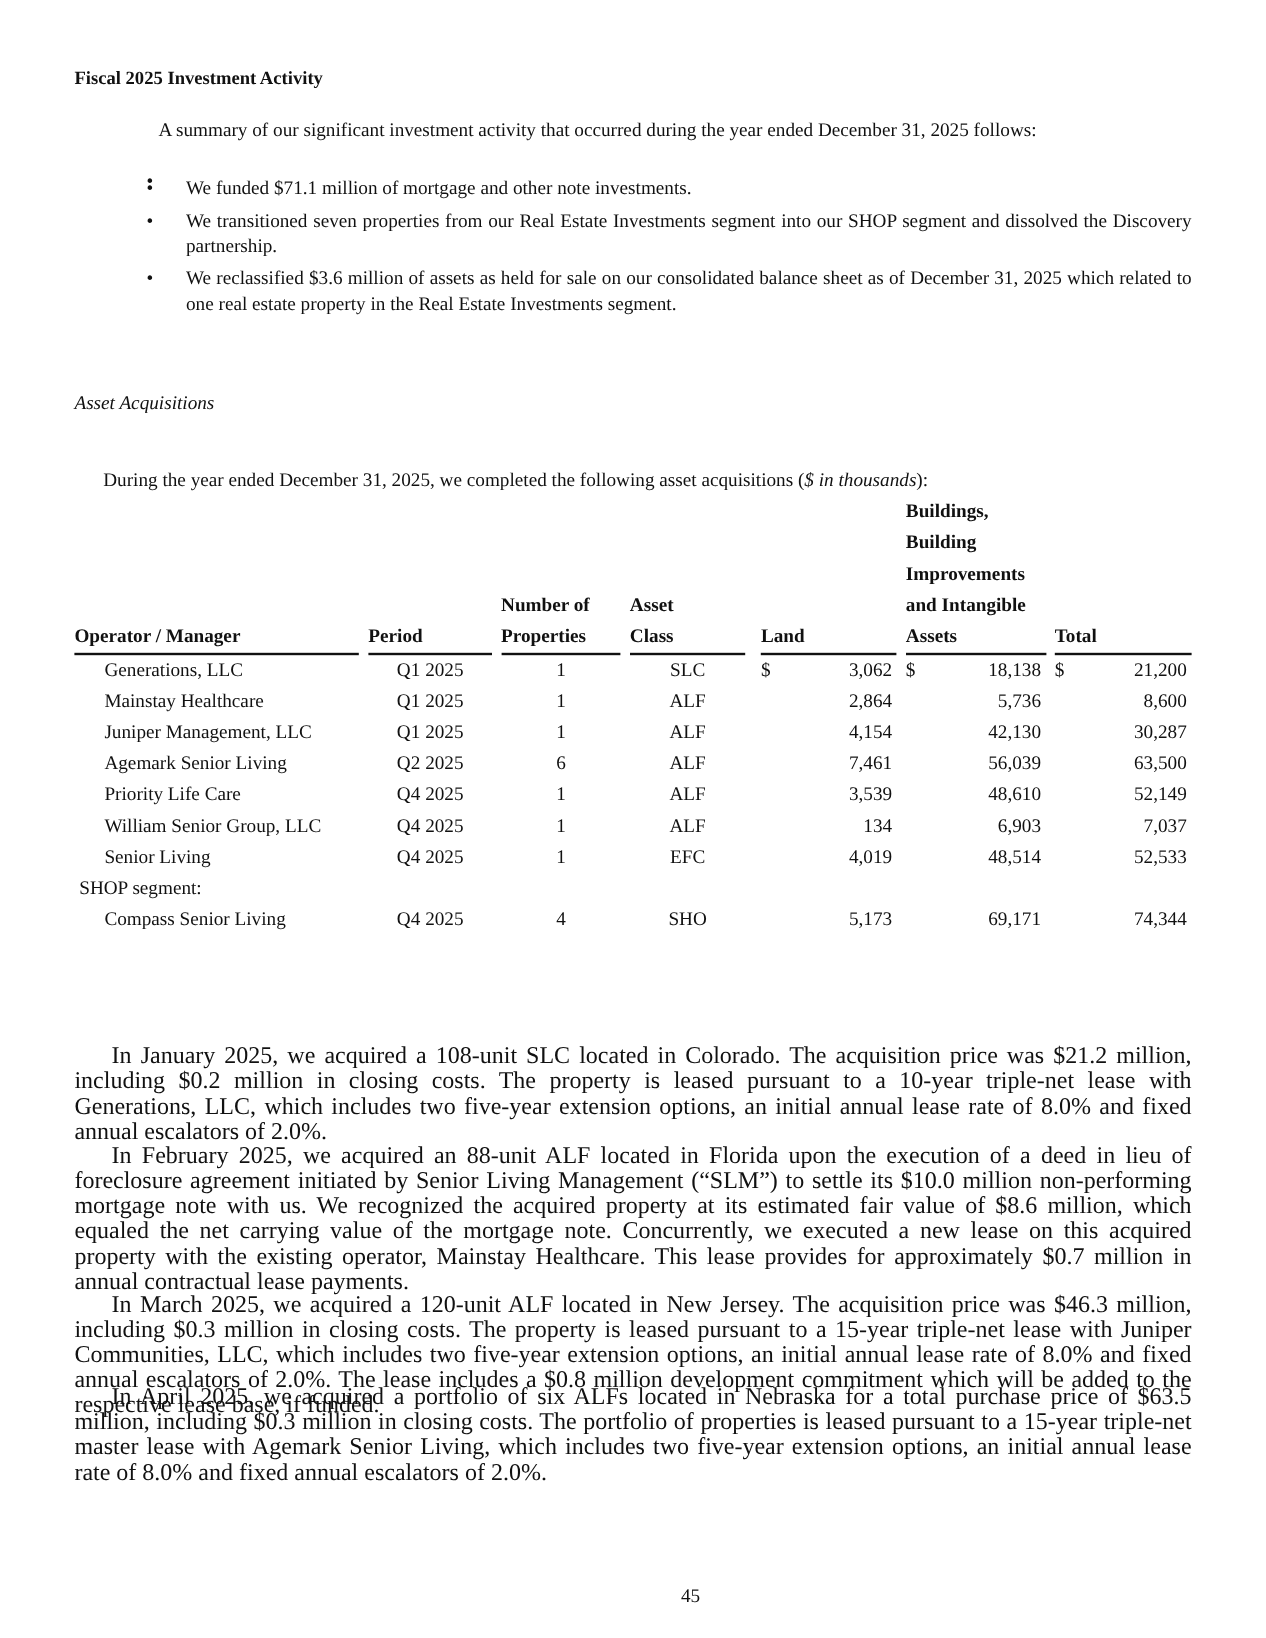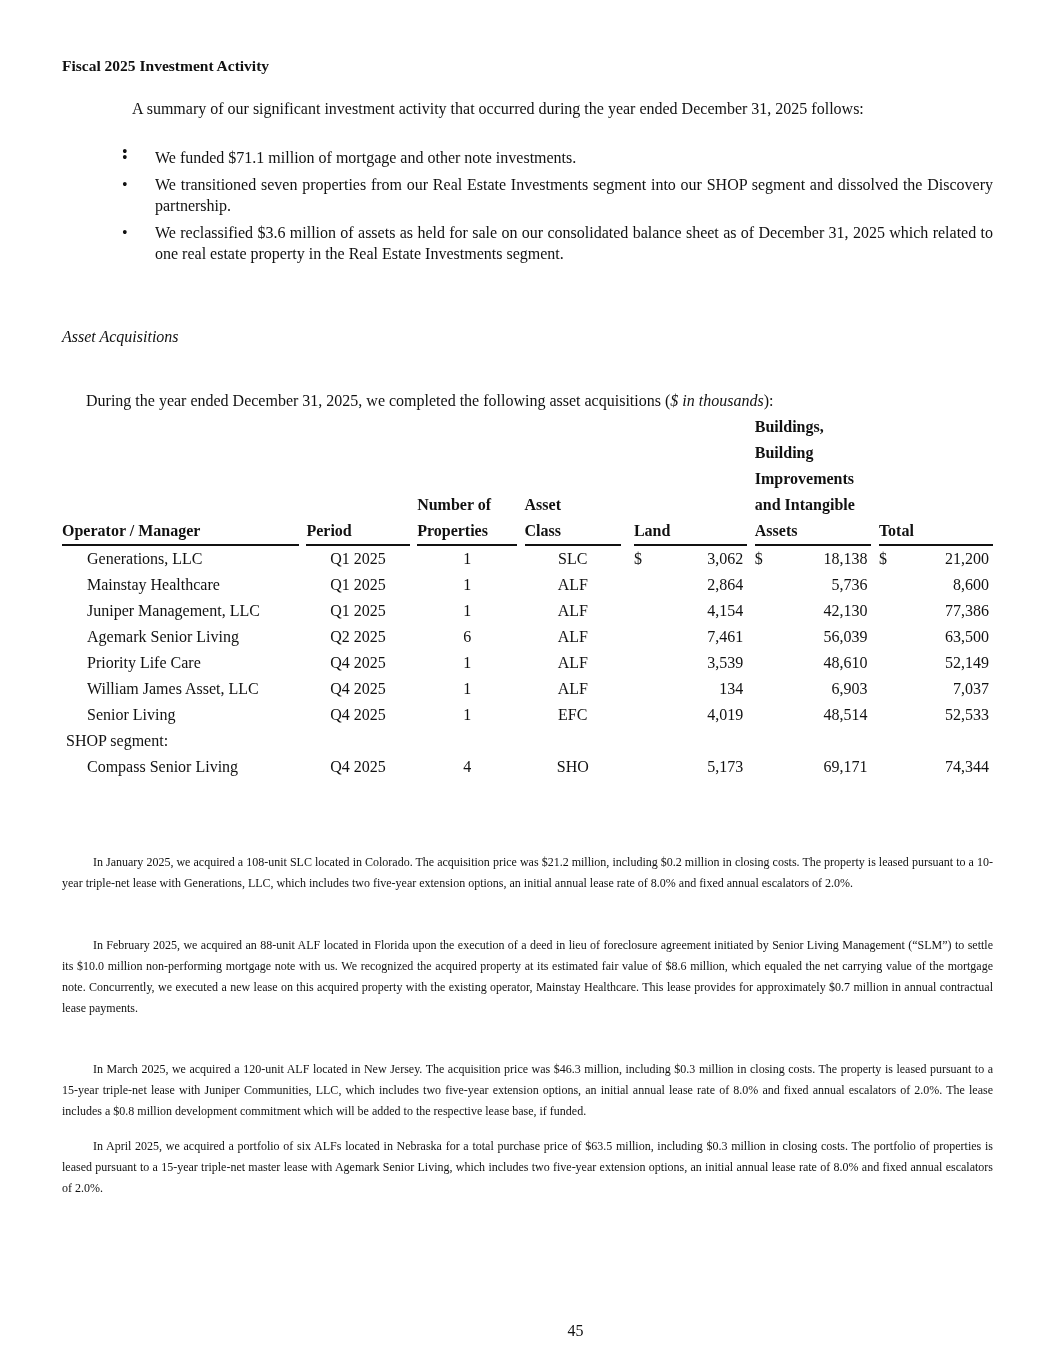--- a/index.html
+++ b/index.html
@@ -30,21 +30,21 @@
   .c-money { width: 118px; }
   .dollar { display: inline-block; width: 14px; text-align: left; }
   .money-inner { display: flex; justify-content: space-between; padding-right: 4px; }
   .center { text-align: center; }
   .seg { padding-left: 4px !important; }
   .op { padding-left: 25px !important; }
   .total-label { padding-left: 46px !important; }
   .single-top { border-top: 1.5px solid #111; }
   .double-bottom { border-bottom: 4px double #111; }
 
-  .para { position: absolute; left: 0; width: 931px; text-align: justify; line-height: 21px; font-size: 12px; text-indent: 31px; }
+  .para { position: absolute; left: 0; width: 931px; text-align: justify; line-height: 21px; font-size: 20px; text-indent: 31px; margin-top: 18px; }
   .p1 { top: 852px; }
   .p2 { top: 935px; }
   .p3 { top: 1059px; }
   .p4 { top: 1136px; }
   .pagenum { position: absolute; top: 1322px; left: 0; width: 1055px; text-align: center; font-size: 16px; padding-left: 48px; }
 </style>
 </head>
 <body>
 
 <div class="page">
@@ -171,21 +171,21 @@
           <td class="c-money ">
             <div class="money-inner">
               <span class="dollar"></span>
               <span>42,130</span>
             </div>
           </td>
           <td class="gap "></td>
           <td class="c-money ">
             <div class="money-inner">
               <span class="dollar"></span>
-              <span>77,386</span>
+              <span>30,287</span>
             </div>
           </td>
         </tr>
         <tr>
           <td class="op">Agemark Senior Living</td>
           <td class="gap "></td>
           <td class="center">Q2 2025</td>
           <td class="gap "></td>
           <td class="center">6</td>
           <td class="gap "></td>
@@ -236,21 +236,21 @@
           </td>
           <td class="gap "></td>
           <td class="c-money ">
             <div class="money-inner">
               <span class="dollar"></span>
               <span>52,149</span>
             </div>
           </td>
         </tr>
         <tr>
-          <td class="op">William James Asset, LLC</td>
+          <td class="op">William Senior Group, LLC</td>
           <td class="gap "></td>
           <td class="center">Q4 2025</td>
           <td class="gap "></td>
           <td class="center">1</td>
           <td class="gap "></td>
           <td class="center">ALF</td>
           <td class="gap " style="width: 14px;"></td>
           <td class="c-money ">
             <div class="money-inner">
               <span class="dollar"></span>

